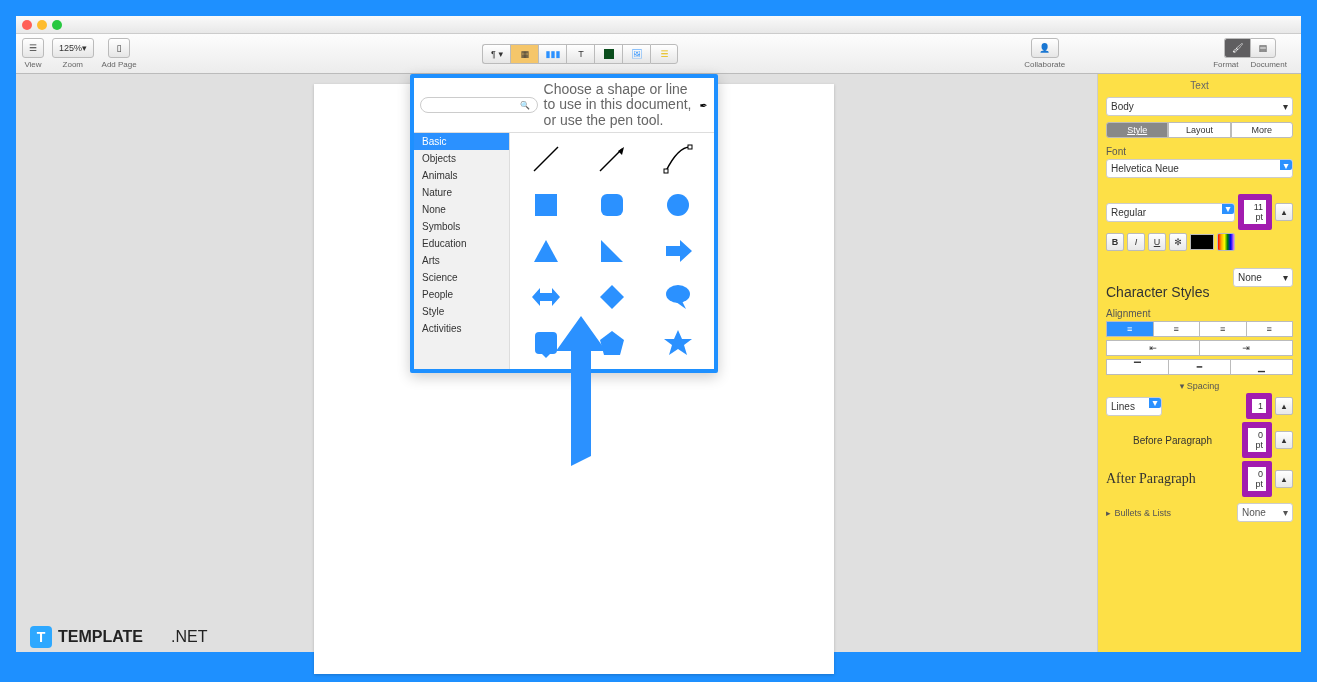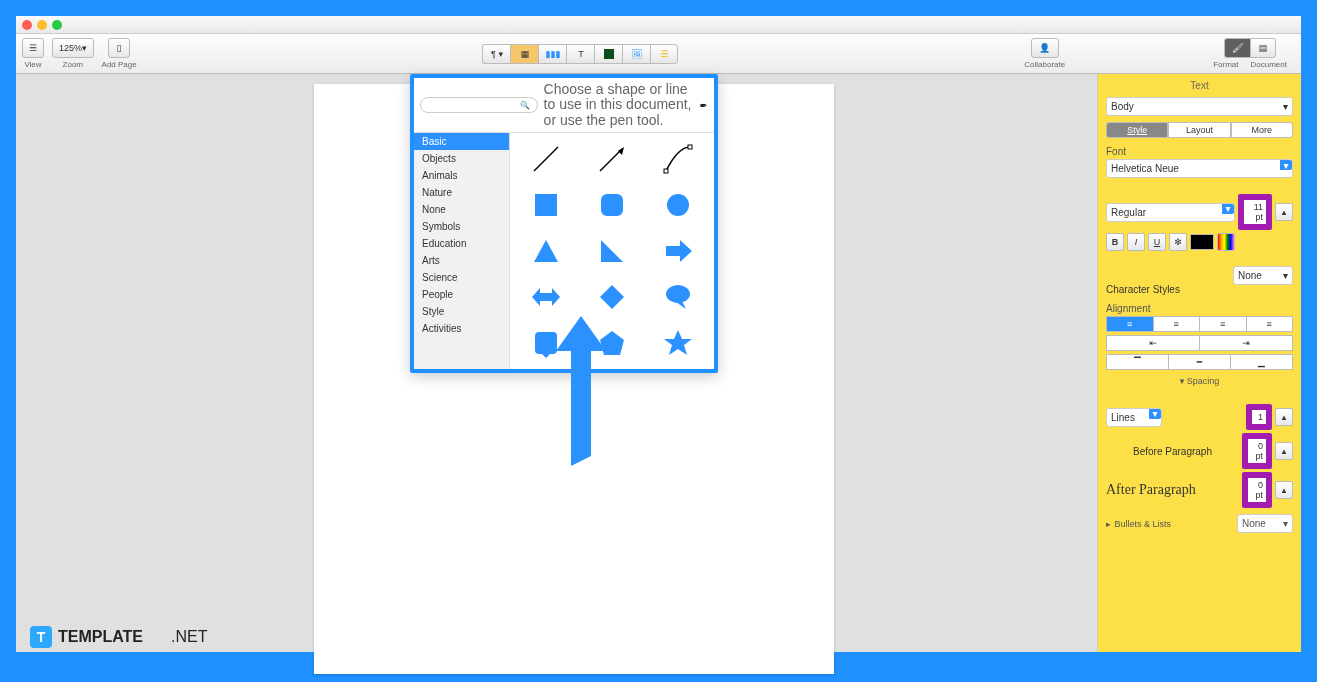--- a/index.html
+++ b/index.html
@@ -155,21 +155,21 @@
             <i>I</i>
           </div>
         <div class="sb-btn-sq">
             <u>U</u>
           </div>
         <div class="sb-btn-sq">✻</div>
         <div class="color-swatch"></div>
         <div class="sb-btn-sq" style="background:linear-gradient(90deg,red,orange,yellow,green,blue,violet);"></div>
       </div>
       <div class="sb-row" style="margin-top:4px;">
-        <span style="flex:1;font-size:10px;margin-top:29px;">Character Styles</span>
+        <span style="flex:1;font-size:14px;margin-top:29px;">Character Styles</span>
         <div class="sb-select" style="width:60px;margin:0;">
             <span>None</span>
             <span>▾</span>
           </div>
       </div>
 
       <div class="sb-section-label" style="margin-top:8px;">Alignment</div>
       <div class="seg-bar">
         <div class="seg active">≡</div>
         <div class="seg">≡</div>
@@ -180,21 +180,21 @@
         <div class="seg">⇤</div>
         <div class="seg">⇥</div>
       </div>
       <div class="seg-bar">
         <div class="seg">▔</div>
         <div class="seg">━</div>
         <div class="seg">▁</div>
       </div>
 
       <div class="disclosure">▾ <span>Spacing</span></div>
-      <div class="sb-row" style="margin-top:18px;">
+      <div class="sb-row" style="margin-top:2px;">
         <div class="sb-select" style="width:56px;margin:0;position:relative;">
           <span>Lines</span>
             <div class="blue-cap" style="position:absolute;right:0;top:0;bottom:0;width:12px;display:flex;align-items:center;justify-content:center;color:#fff;">▾</div>
         </div>
         <div style="flex:1"></div>
         <div class="sb-input" style="width:26px;text-align:right;">1</div>
         <div class="sb-btn-sq">▴</div>
       </div>
       <div class="sb-row">
         <span style="flex:1;font-size:10px;text-align:center;">Before Paragraph</span>

